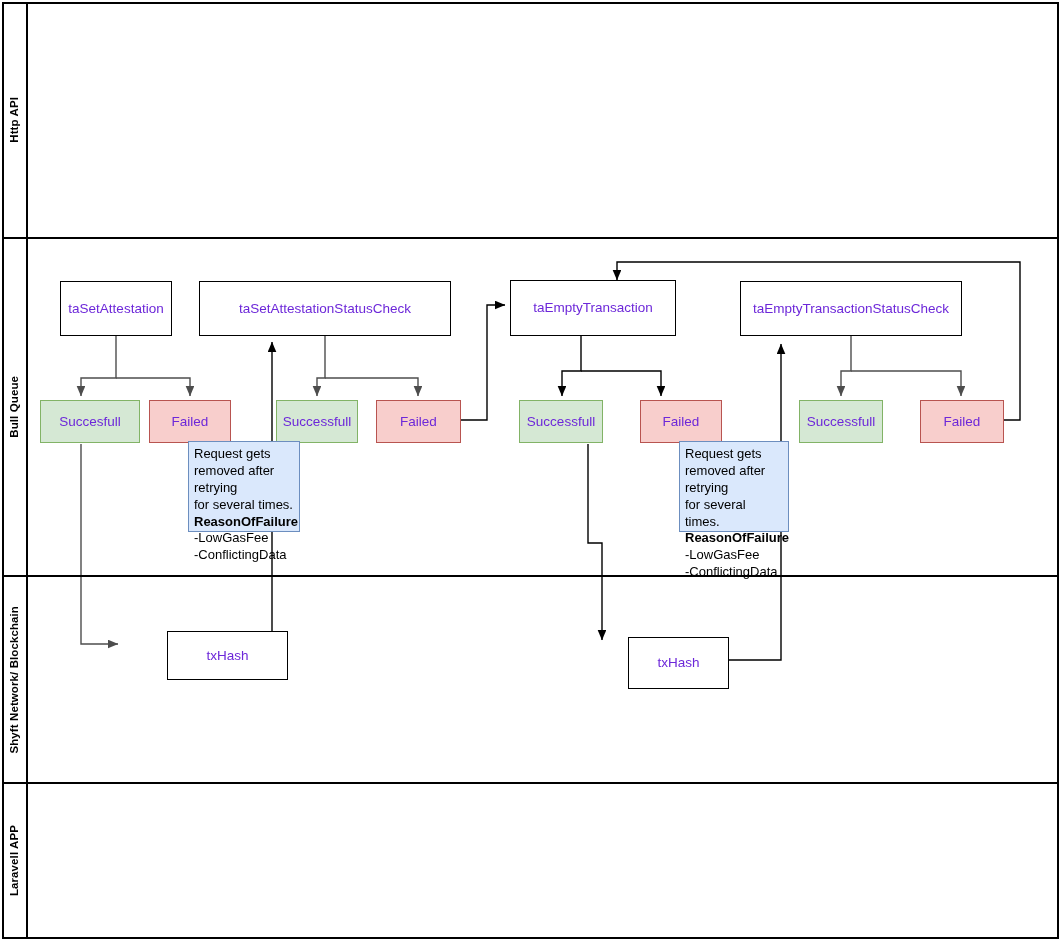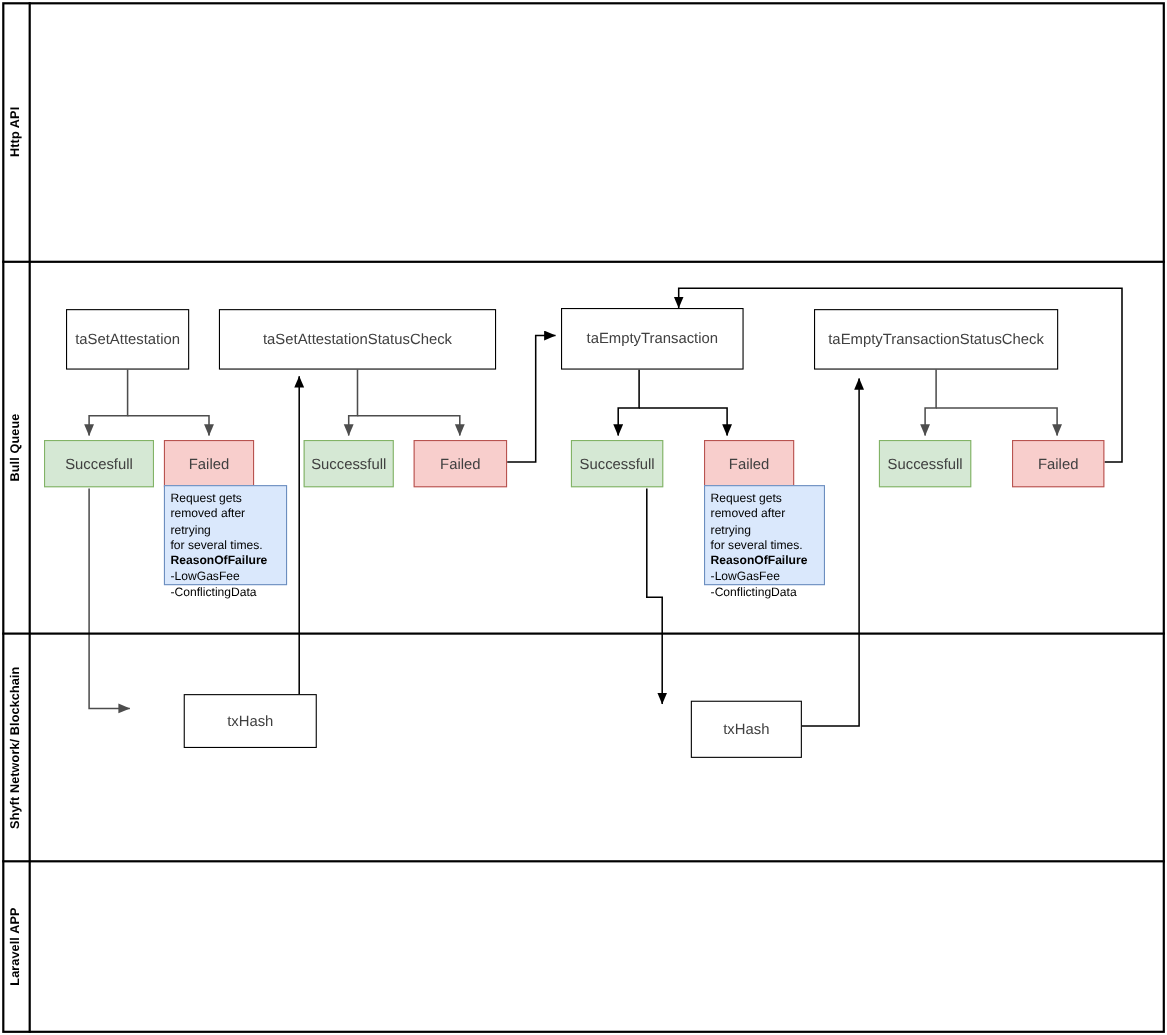--- a/index.html
+++ b/index.html
@@ -24,33 +24,34 @@
   }
   .lane-label span{
     writing-mode:vertical-rl;transform:rotate(180deg);
     white-space:nowrap;
   }
 
   
   .node{
     position:absolute;box-sizing:border-box;
     display:flex;align-items:center;justify-content:center;
-    text-align:center;font-size:13.5px;color:#404040;line-height:1.15;
+    text-align:center;font-size:13.5px;color:#6d28d9;line-height:1.15;
   }
   .node.task{background:#ffffff;border:1px solid #000;}
   .node.ok{background:#d5e8d4;border:1px solid #82b366;}
   .node.fail{background:#f8cecc;border:1px solid #b85450;}
   .node.hash{background:#ffffff;border:1px solid #000;margin-left:47px;}
 
   
   .note{
     position:absolute;box-sizing:border-box;
     background:#dae8fc;border:1px solid #6c8ebf;
-    font-size:11px;color:#000;line-height:1.30;
+    font-size:13px;color:#000;line-height:1.30;
     padding:4px 5px;
+    margin-left:39px;
   }
   .note.left{text-align:left;}
   .note.center{text-align:center;display:flex;align-items:center;justify-content:center;padding:5px 6px;}
   .note b{font-weight:bold;}
 
   
   #links{position:absolute;left:0;top:0;width:1061px;height:941px;pointer-events:none;}
   .lnk{fill:none;stroke:#000;stroke-width:1.4;}
   .lnk-gray{fill:none;stroke:#4d4d4d;stroke-width:1.4;}
 </style>

